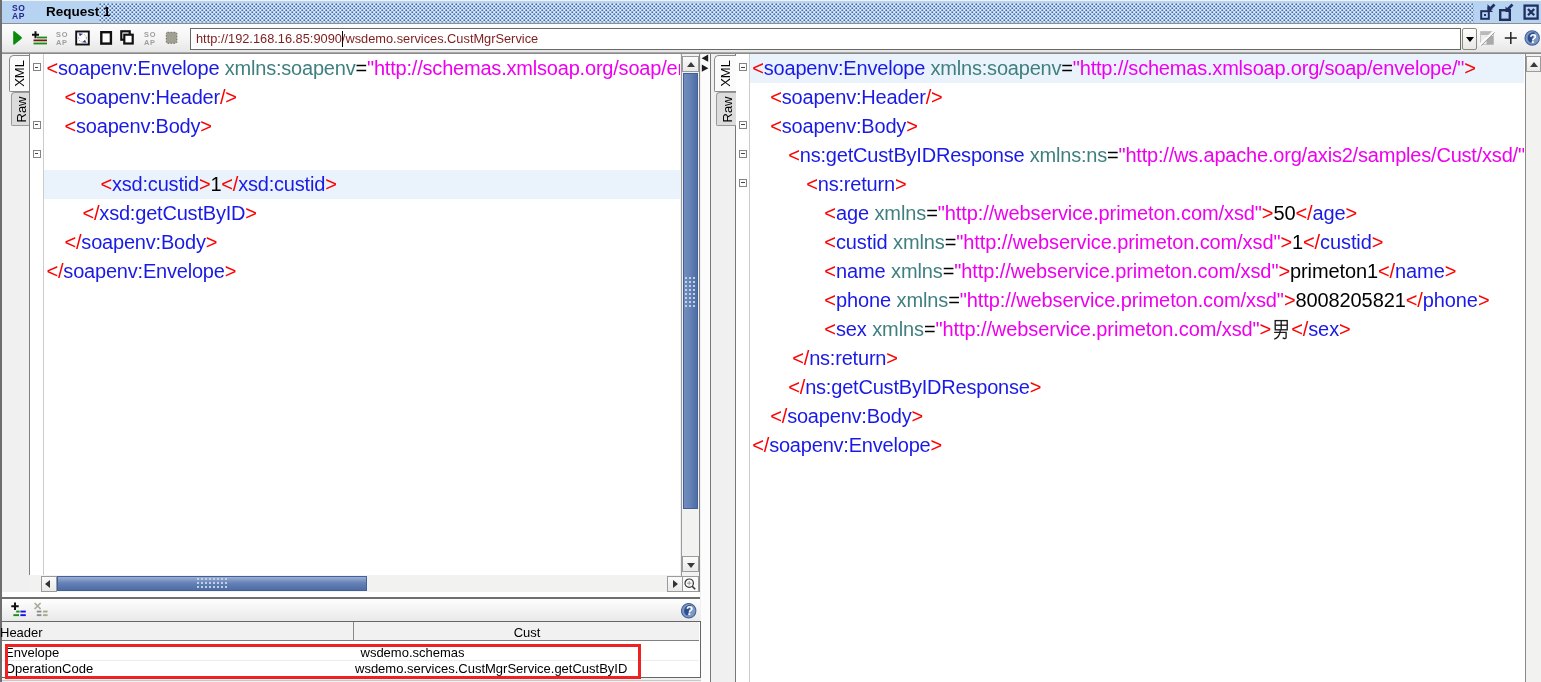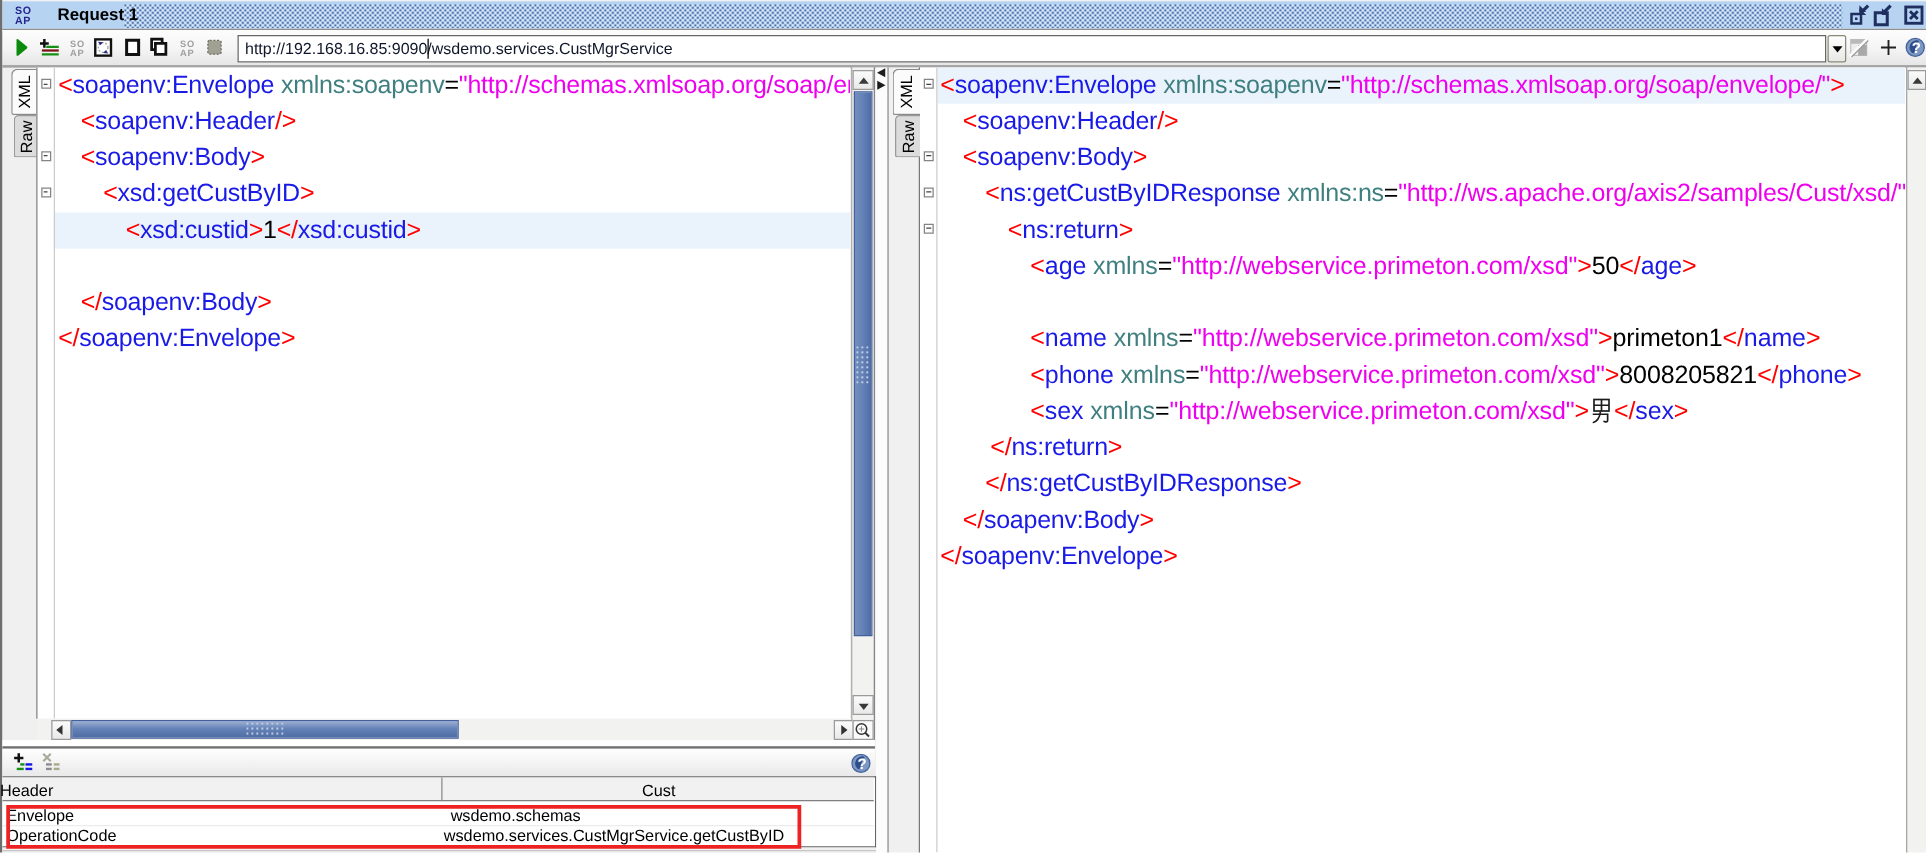--- a/index.html
+++ b/index.html
@@ -8,21 +8,21 @@
 
 #titlebar { left:1.5px; top:1px; width:1539.5px; height:22px; background:#b6d3f2; }
 #titledots { left:98.5px; top:3px; }
 #soaplogo { left:12px; top:3.5px; font:bold 8.5px/8px "Liberation Sans"; color:#26268e; letter-spacing:0.5px; }
 #reqtitle { left:46px; top:4px; font:bold 13.5px/16px "Liberation Sans"; color:#000; }
 
 #winbtns { left:1478px; top:2px; }
 
 #toolbar { left:1.5px; top:23.5px; width:1539.5px; height:29.5px; background:linear-gradient(#fdfdfd,#f4f4f4 55%,#e6e6e6); border-bottom:1px solid #a8a8a8; }
 #urlfield { left:190px; top:27.5px; width:1271px; height:22.5px; background:#fff; border:1px solid #686868; }
-#urltext { left:196px; top:31px; font:12.8px/16px "Liberation Sans"; color:#0f172a; white-space:pre; }
+#urltext { left:196px; top:31px; font:12.8px/16px "Liberation Sans"; color:#7f1d1d; white-space:pre; }
 #ddbtn { left:1461.5px; top:27.5px; width:15px; height:22.5px; background:linear-gradient(#fefefe,#e8e8e6); border:1px solid #8a8a78; border-radius:2px; }
 #ddbtn:after { content:""; position:absolute; left:3px; top:8px; border:4px solid transparent; border-top:5px solid #000; }
 
 .xline { position:absolute; white-space:pre; font:20px/29px "Liberation Sans"; letter-spacing:-0.2px; color:#000; }
 .ls0 { letter-spacing:-0.1px; }
 .r { color:#fe0000; } .b { color:#1a1ae6; } .t { color:#3f7f7f; } .m { color:#ee00ee; }
 .fold { position:absolute; width:8px; height:8px; border:1px solid #848484; background:#fdfdfd; }
 .fold:after { content:""; position:absolute; left:1.2px; top:2.6px; width:3.6px; height:1px; background:#444; }
 .vtab { position:absolute; display:flex; align-items:center; justify-content:center; font:13px "Liberation Sans"; color:#000; }
 .vtab span { transform:rotate(-90deg); white-space:nowrap; }
@@ -147,22 +147,22 @@
 
 <div id="led" class="abs" style="left:30px;top:54px;width:651px;height:521px;background:#fff;overflow:hidden;border-left:1px solid #808080;margin-left:-1px;">
   <div class="abs" style="left:14px;top:116px;width:637px;height:29px;background:#eaf3fc"></div>
   <div class="abs" style="left:12.5px;top:0;width:1px;height:521px;background:#cccccc"></div>
   <div class="fold" style="left:2.5px;top:9px"></div>
   <div class="fold" style="left:2.5px;top:66.5px"></div>
   <div class="fold" style="left:2.5px;top:95.5px"></div>
   <div class="xline" style="left:16.5px;top:0"><span class="r">&lt;</span><span class="b">soapenv:Envelope</span> <span class="t">xmlns:soapenv</span>=<span class="m">"http://schemas.xmlsoap.org/soap/envelope/"</span></div>
   <div class="xline" style="left:34.5px;top:29px"><span class="r">&lt;</span><span class="b">soapenv:Header</span><span class="r">/&gt;</span></div>
   <div class="xline" style="left:34.5px;top:58px"><span class="r">&lt;</span><span class="b">soapenv:Body</span><span class="r">&gt;</span></div>
-  <div class="xline" style="left:52.5px;top:87px"><span class="r">&lt;</span><span class="b">xsd:getCustByID</span><span class="r">&gt;</span></div>
   <div class="xline" style="left:70.5px;top:116px"><span class="r">&lt;</span><span class="b">xsd:custid</span><span class="r">&gt;</span>1<span class="r">&lt;/</span><span class="b">xsd:custid</span><span class="r">&gt;</span></div>
+  <div class="xline" style="left:52.5px;top:145px"><span class="r">&lt;/</span><span class="b">xsd:getCustByID</span><span class="r">&gt;</span></div>
   <div class="xline" style="left:34.5px;top:174px"><span class="r">&lt;/</span><span class="b">soapenv:Body</span><span class="r">&gt;</span></div>
   <div class="xline" style="left:16.5px;top:203px"><span class="r">&lt;/</span><span class="b">soapenv:Envelope</span><span class="r">&gt;</span></div>
 </div>
 
 <div class="abs" style="left:681px;top:54px;width:1px;height:538px;background:#9a9a9a"></div>
 <div id="lvsb" class="abs" style="left:682px;top:54px;width:16.5px;height:521px;background:#f2f2f0;"></div>
 <div class="sbtn abs" style="left:682px;top:56px;width:16.5px;height:16px;"></div>
 <div class="tri abs" style="left:686.5px;top:62.5px;border:4px solid transparent;border-bottom:5px solid #3a3a3a;margin-top:-5px;"></div>
 <div class="vthumb abs" style="left:682.5px;top:73px;width:15.5px;height:436px;"></div>
 <div class="abs" style="left:685px;top:277px;width:10px;height:30px;background-image:radial-gradient(circle at 1px 1px,#c2d0e6 0.75px,rgba(0,0,0,0) 1.05px);background-size:4px 4px;"></div>
@@ -246,20 +246,21 @@
   <div class="fold" style="left:2.5px;top:9px"></div>
   <div class="fold" style="left:2.5px;top:66.5px"></div>
   <div class="fold" style="left:2.5px;top:95.5px"></div>
   <div class="fold" style="left:2.5px;top:124.5px"></div>
   <div class="xline" style="left:16px;top:0"><span class="r">&lt;</span><span class="b">soapenv:Envelope</span> <span class="t">xmlns:soapenv</span>=<span class="m">"http://schemas.xmlsoap.org/soap/envelope/"</span><span class="r">&gt;</span></div>
   <div class="xline" style="left:34px;top:29px"><span class="r">&lt;</span><span class="b">soapenv:Header</span><span class="r">/&gt;</span></div>
   <div class="xline" style="left:34px;top:58px"><span class="r">&lt;</span><span class="b">soapenv:Body</span><span class="r">&gt;</span></div>
   <div class="xline" style="left:52px;top:87px"><span class="r">&lt;</span><span class="b">ns:getCustByIDResponse</span> <span class="t">xmlns:ns</span>=<span class="m">"http://ws.apache.org/axis2/samples/Cust/xsd/"</span></div>
   <div class="xline" style="left:70px;top:116px"><span class="r">&lt;</span><span class="b">ns:return</span><span class="r">&gt;</span></div>
   <div class="xline ls0" style="left:88px;top:145px"><span class="r">&lt;</span><span class="b">age</span> <span class="t">xmlns</span>=<span class="m">"http://webservice.primeton.com/xsd"</span><span class="r">&gt;</span>50<span class="r">&lt;/</span><span class="b">age</span><span class="r">&gt;</span></div>
+  <div class="xline ls0" style="left:88px;top:174px"><span class="r">&lt;</span><span class="b">custid</span> <span class="t">xmlns</span>=<span class="m">"http://webservice.primeton.com/xsd"</span><span class="r">&gt;</span>1<span class="r">&lt;/</span><span class="b">custid</span><span class="r">&gt;</span></div>
   <div class="xline ls0" style="left:88px;top:203px"><span class="r">&lt;</span><span class="b">name</span> <span class="t">xmlns</span>=<span class="m">"http://webservice.primeton.com/xsd"</span><span class="r">&gt;</span>primeton1<span class="r">&lt;/</span><span class="b">name</span><span class="r">&gt;</span></div>
   <div class="xline ls0" style="left:88px;top:232px"><span class="r">&lt;</span><span class="b">phone</span> <span class="t">xmlns</span>=<span class="m">"http://webservice.primeton.com/xsd"</span><span class="r">&gt;</span>8008205821<span class="r">&lt;/</span><span class="b">phone</span><span class="r">&gt;</span></div>
   <div class="xline ls0" style="left:88px;top:261px"><span class="r">&lt;</span><span class="b">sex</span> <span class="t">xmlns</span>=<span class="m">"http://webservice.primeton.com/xsd"</span><span class="r">&gt;</span><svg width="17" height="21" viewBox="0 0 17 21" style="vertical-align:-3.5px;margin:0 1.5px;">
         <g fill="none" stroke="#1c1c1c" stroke-width="1.35">
           <rect x="2.2" y="1.6" width="12" height="9.2"></rect>
           <line x1="8.2" y1="1.6" x2="8.2" y2="10.8"></line>
           <line x1="2.2" y1="6.2" x2="14.2" y2="6.2"></line>
           <path d="M1.2 13.4 H13.1 V18.2 q0 1.6 -1.6 1.3 l-1.8 -0.5"></path>
           <path d="M7.4 11.2 Q6.8 15.5 5.2 17.5 T1.2 20.2"></path>
         </g>

